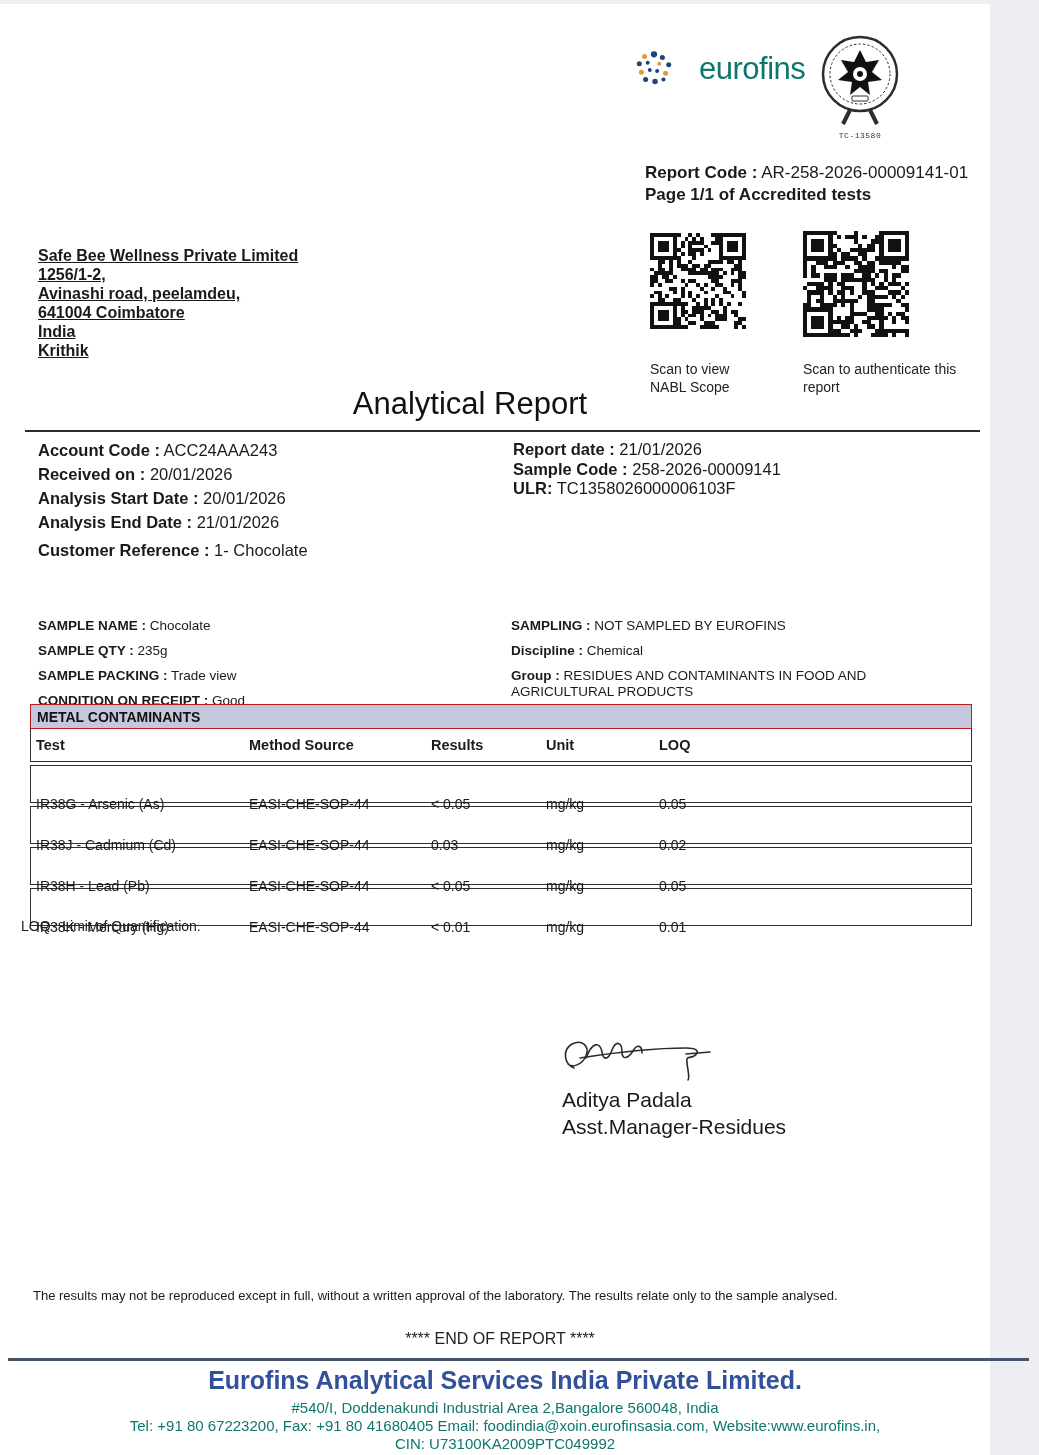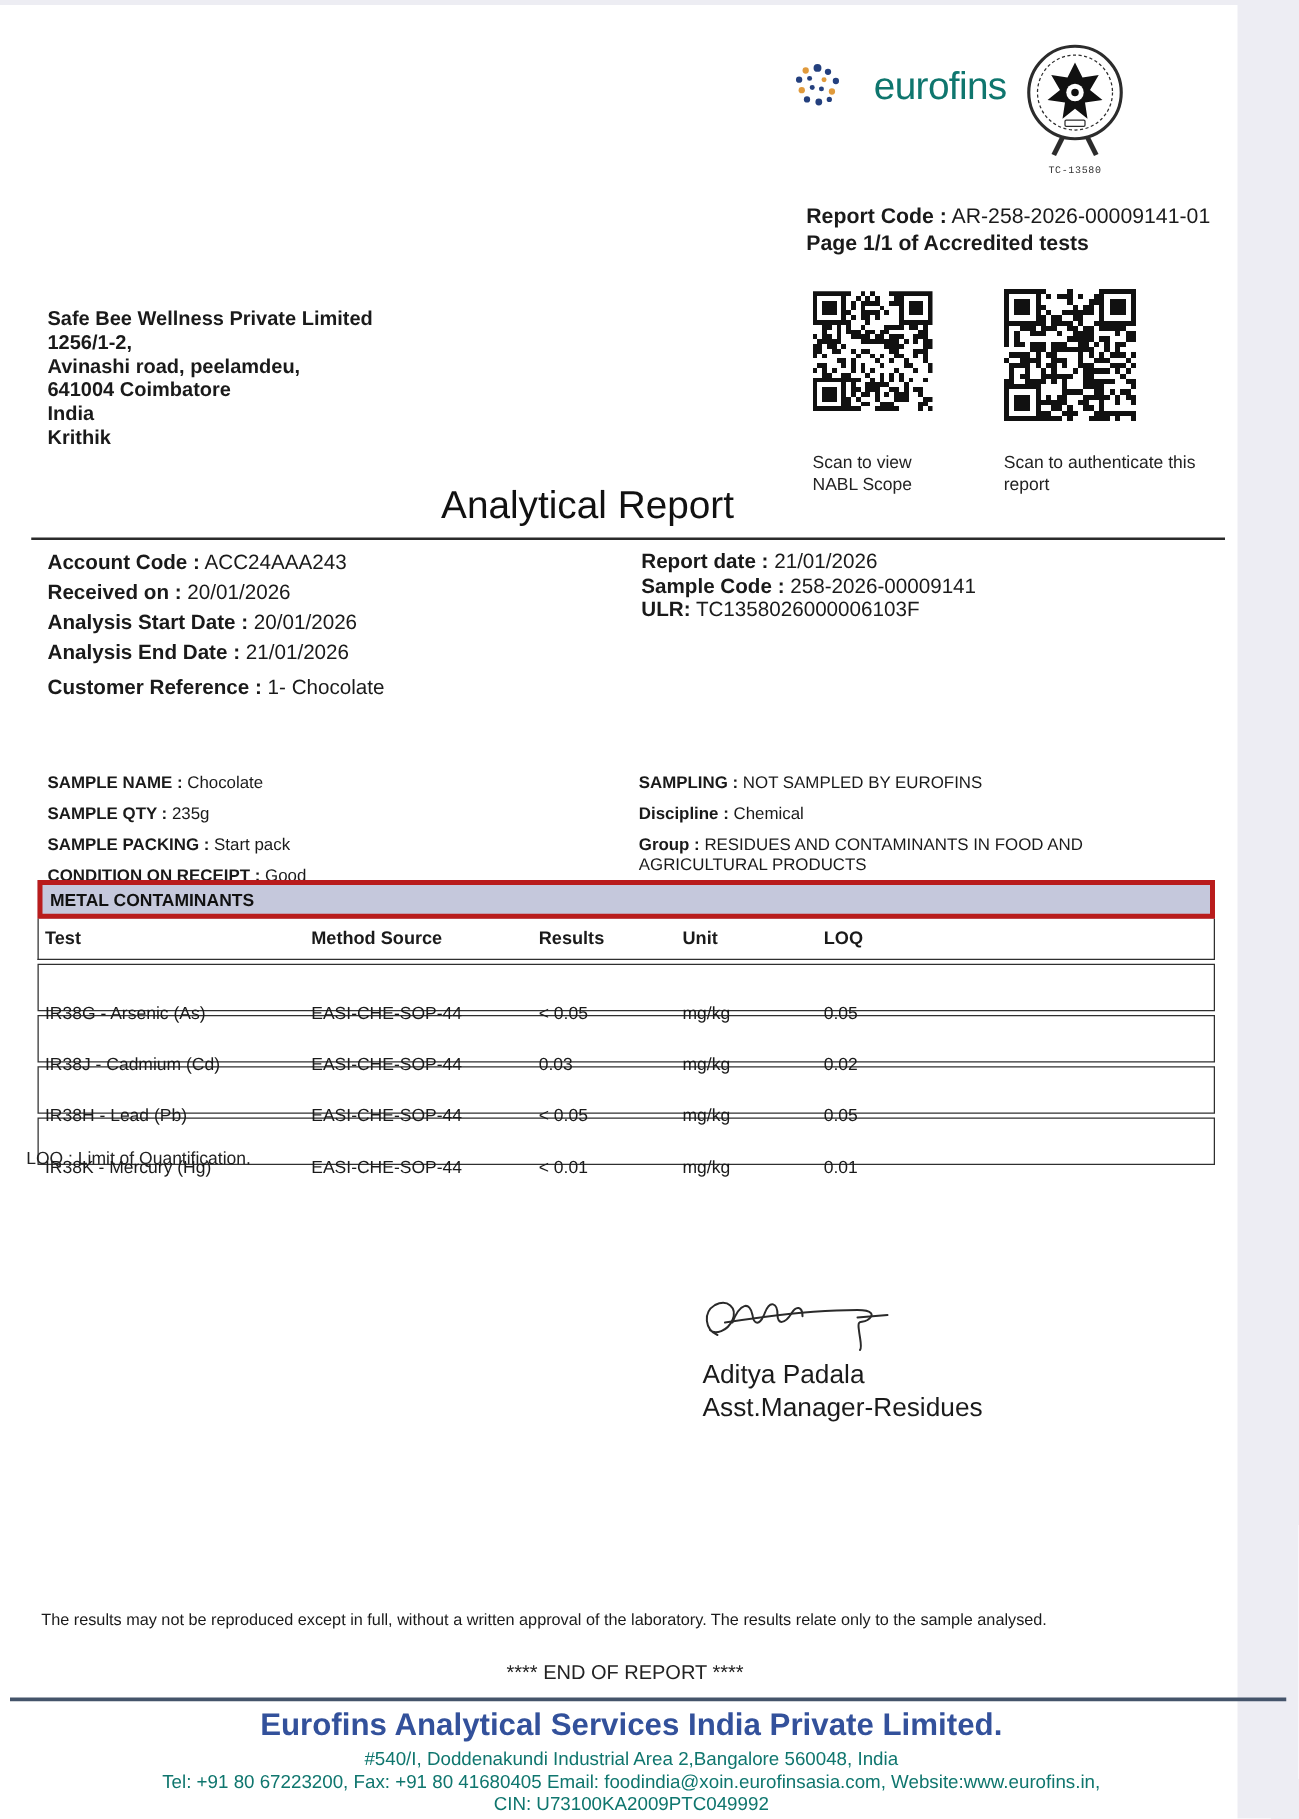--- a/index.html
+++ b/index.html
@@ -10,21 +10,21 @@
 
   
   .logo{position:absolute;top:48px;left:633px;display:flex;align-items:center;}
   .logo-text{font-size:31px;color:#0f766e;letter-spacing:-0.5px;margin-left:24px;font-weight:500;}
   .seal{position:absolute;top:34px;left:810px;width:100px;text-align:center;}
   .seal-caption{font-size:8px;color:#333;margin-top:1px;letter-spacing:0.5px;font-family:Liberation Mono, monospace;}
 
   .report-code{position:absolute;top:162px;left:645px;font-size:17px;line-height:22px;}
   .report-code b{font-weight:700;}
 
-  .address{position:absolute;top:246px;left:38px;font-size:16px;font-weight:700;line-height:19px;}
+  .address{position:absolute;top:246px;left:38px;font-size:16px;font-weight:700;line-height:19px;text-decoration:underline;}
 
   .qr{position:absolute;background:#fff;}
   .qr svg{display:block;}
   .qr-caption{position:absolute;font-size:14px;line-height:18px;color:#222;}
 
   .title{position:absolute;top:386px;left:0;width:940px;text-align:center;
          font-size:31px;color:#111;}
   .hr1{position:absolute;top:430px;left:25px;width:955px;height:0;border-top:2px solid #2b2b2b;}
 
   .meta-left{position:absolute;top:438px;left:38px;font-size:16.5px;}
@@ -32,21 +32,21 @@
   .meta-left .field.cust{margin-top:4px;}
   .meta-right{position:absolute;top:440px;left:513px;font-size:16.5px;}
   .meta-right .field{line-height:19.5px;}
   .field b{font-weight:700;}
 
   .sample-left{position:absolute;top:618px;left:38px;font-size:13.5px;}
   .sample-right{position:absolute;top:618px;left:511px;width:430px;font-size:13.5px;}
   .sample-left .field,.sample-right .field{margin-bottom:9px;line-height:16px;}
 
   .tbl{position:absolute;top:704px;left:30px;width:942px;}
-  .tbl-band{background:#c5c8dc;border:4px solid #b91c1c;font-weight:700;font-size:14px;
+  .tbl-band{background:#c5c8dc;border:1px solid #b91c1c;font-weight:700;font-size:14px;
             padding:4px 6px 3px 6px;color:#111;}
   .tbl-head{border:1px solid #2f2f2f;border-top:none;display:grid;
             grid-template-columns:213px 182px 115px 113px 1fr;font-weight:700;font-size:14.5px;}
   .tbl-head > div{padding:8px 0 8px 5px;}
   .tbl-row{border:1px solid #2f2f2f;margin-top:3px;display:grid;
            grid-template-columns:213px 182px 115px 113px 1fr;font-size:14px;height:36px;}
   .tbl-row > div{padding:6px 0 0 5px;margin-top:24px;}
 
   .loq-note{position:absolute;top:918px;left:21px;font-size:14px;color:#222;}
 
@@ -811,21 +811,21 @@
 
   <div class="meta-right">
     <div class="field"><b>Report date :</b> <span>21/01/2026</span></div>
     <div class="field"><b>Sample Code :</b> <span>258-2026-00009141</span></div>
     <div class="field"><b>ULR:</b> <span>TC1358026000006103F</span></div>
   </div>
 
   <div class="sample-left">
     <div class="field"><b>SAMPLE NAME :</b> <span>Chocolate</span></div>
     <div class="field"><b>SAMPLE QTY :</b> <span>235g</span></div>
-    <div class="field"><b>SAMPLE PACKING :</b> <span>Start pack</span></div>
+    <div class="field"><b>SAMPLE PACKING :</b> <span>Trade view</span></div>
     <div class="field"><b>CONDITION ON RECEIPT :</b> <span>Good</span></div>
   </div>
 
   <div class="sample-right">
     <div class="field"><b>SAMPLING :</b> <span>NOT SAMPLED BY EUROFINS</span></div>
     <div class="field"><b>Discipline :</b> <span>Chemical</span></div>
     <div class="field"><b>Group :</b> <span>RESIDUES AND CONTAMINANTS IN FOOD AND AGRICULTURAL PRODUCTS</span></div>
   </div>
 
   <div class="tbl">

